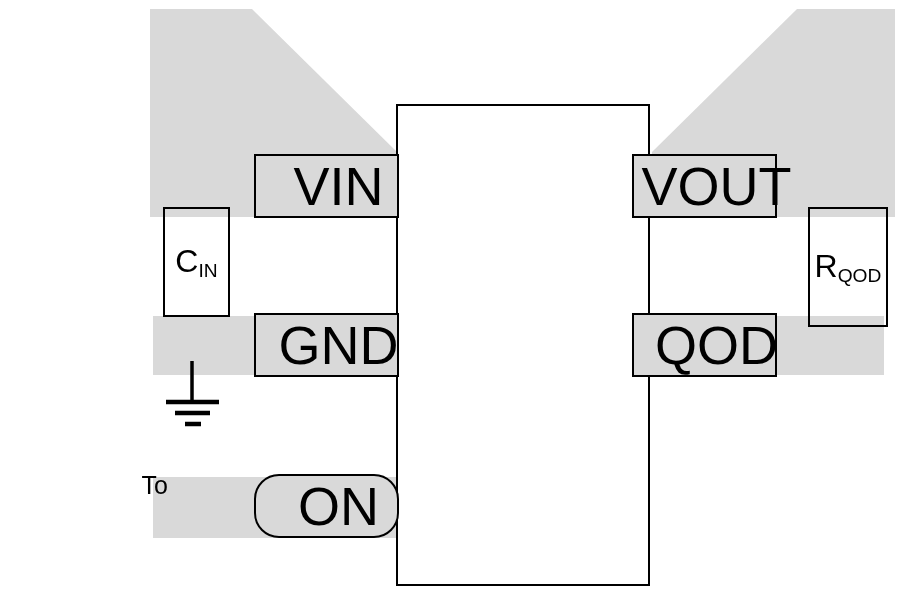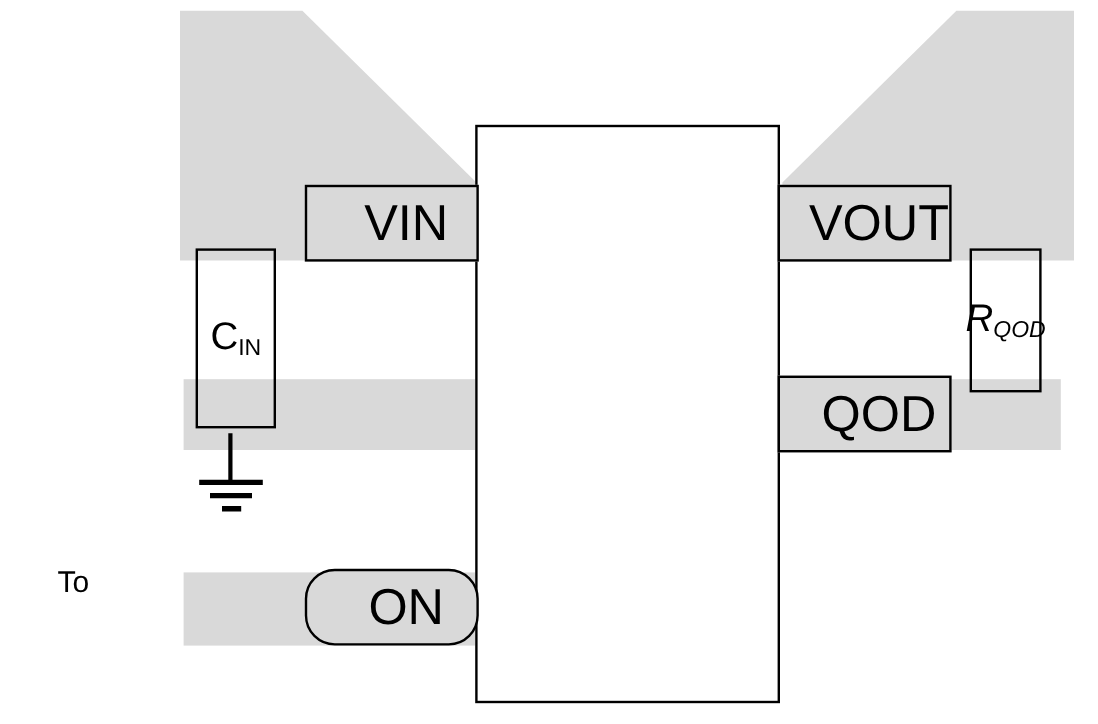--- a/index.html
+++ b/index.html
@@ -19,54 +19,54 @@
   .pour-layer{position:absolute;left:0;top:0;z-index:1;}
   .pour{fill:var(--pour-gray);stroke:none;}
 
   .component-box{
     position:absolute;z-index:2;
     background:transparent;
     border:2.5px solid var(--line-black);
     box-sizing:border-box;
     display:flex;align-items:center;justify-content:center;
   }
-  .cin-box{left:163px;top:207px;width:67px;height:150px;align-items:center;}
-  .rqod-box{left:808px;top:207px;width:60px;height:120px;font-style:italic;}
+  .cin-box{left:163px;top:207px;width:67px;height:110px;align-items:center;}
+  .rqod-box{left:808px;top:207px;width:80px;height:120px;}
   .component-label{font-size:32px;line-height:1;white-space:nowrap;}
   .component-label .sub{font-size:0.6em;vertical-align:-0.25em;}
 
   .ground-svg{position:absolute;left:158px;top:355px;z-index:2;}
   .ground-svg line{stroke:var(--line-black);}
 
   .gpio-label{
     position:absolute;left:48px;top:468px;width:120px;z-index:2;
-    text-align:left;font-size:25px;line-height:34px;
+    text-align:right;font-size:25px;line-height:34px;
   }
 
   .ic-body{
     position:absolute;z-index:3;
     left:396px;top:104px;width:254px;height:482px;
     background:var(--bg);
     border:2.5px solid var(--line-black);
     box-sizing:border-box;
   }
 
   .pin{
     position:absolute;z-index:4;
     width:145px;height:64px;
     border:2.5px solid var(--line-black);
     box-sizing:border-box;
     display:flex;align-items:center;justify-content:center;
-    font-size:42px;
+    font-size:54px;
     padding-left:24px;
   }
   .pin.filled{background:var(--pour-gray);}
   .pin.open{background:var(--bg);}
   .pin-col-left{left:254px;}
-  .pin-col-right{left:648px;justify-content:center;}
+  .pin-col-right{left:632px;justify-content:center;}
   .pin-row-0{top:154px;}
   .pin-row-1{top:313px;}
   .pin-row-2{top:474px;border-radius:25px;}
 </style>
 </head>
 <body>
 
 <div class="canvas">
 
   <svg class="pour-layer" width="915" height="603" viewBox="0 0 915 603">
@@ -94,20 +94,23 @@
 
   <div class="gpio-label">
     <div>To</div>
   </div>
 
   <div class="ic-body"></div>
 
   <div class="pin filled pin-col-left pin-row-0">
     <span>VIN</span>
   </div>
+  <div class="pin filled pin-col-left pin-row-1">
+    <span>GND</span>
+  </div>
   <div class="pin filled pin-col-left pin-row-2">
     <span>ON</span>
   </div>
 
   <div class="pin filled pin-col-right pin-row-0">
     <span>VOUT</span>
   </div>
   <div class="pin filled pin-col-right pin-row-1">
     <span>QOD</span>
   </div>

